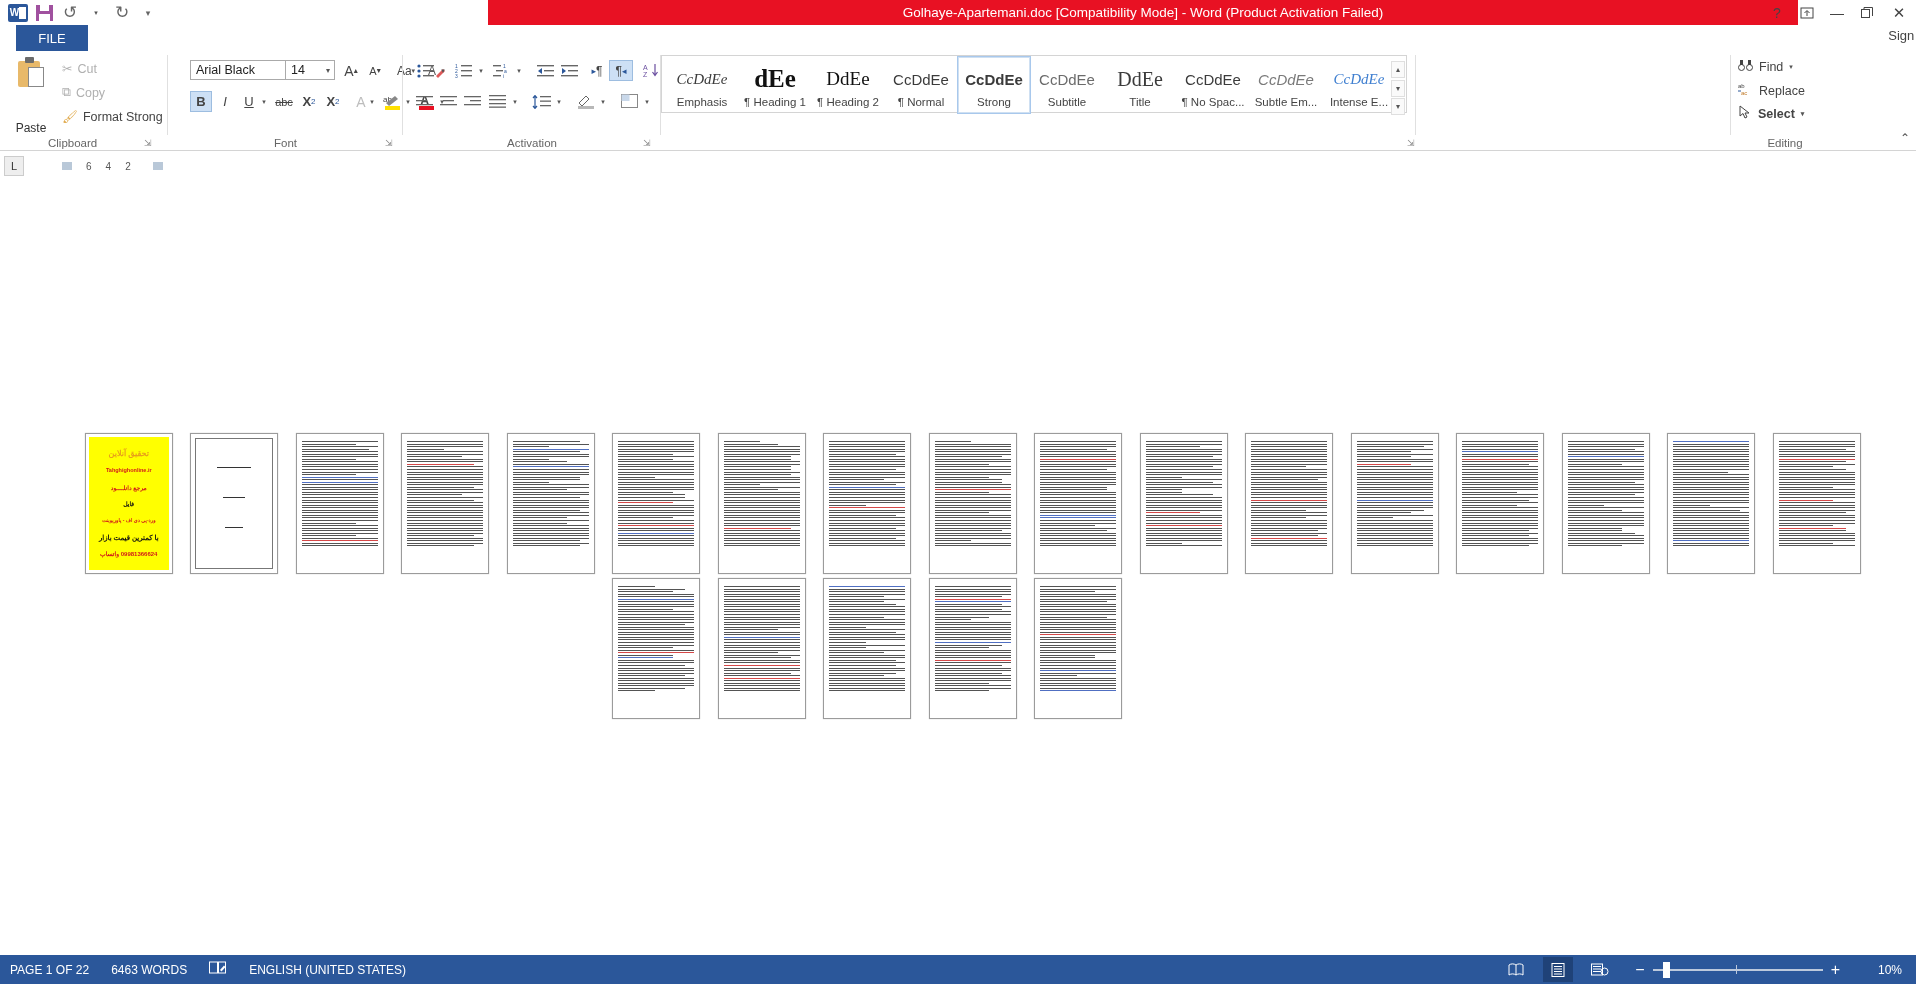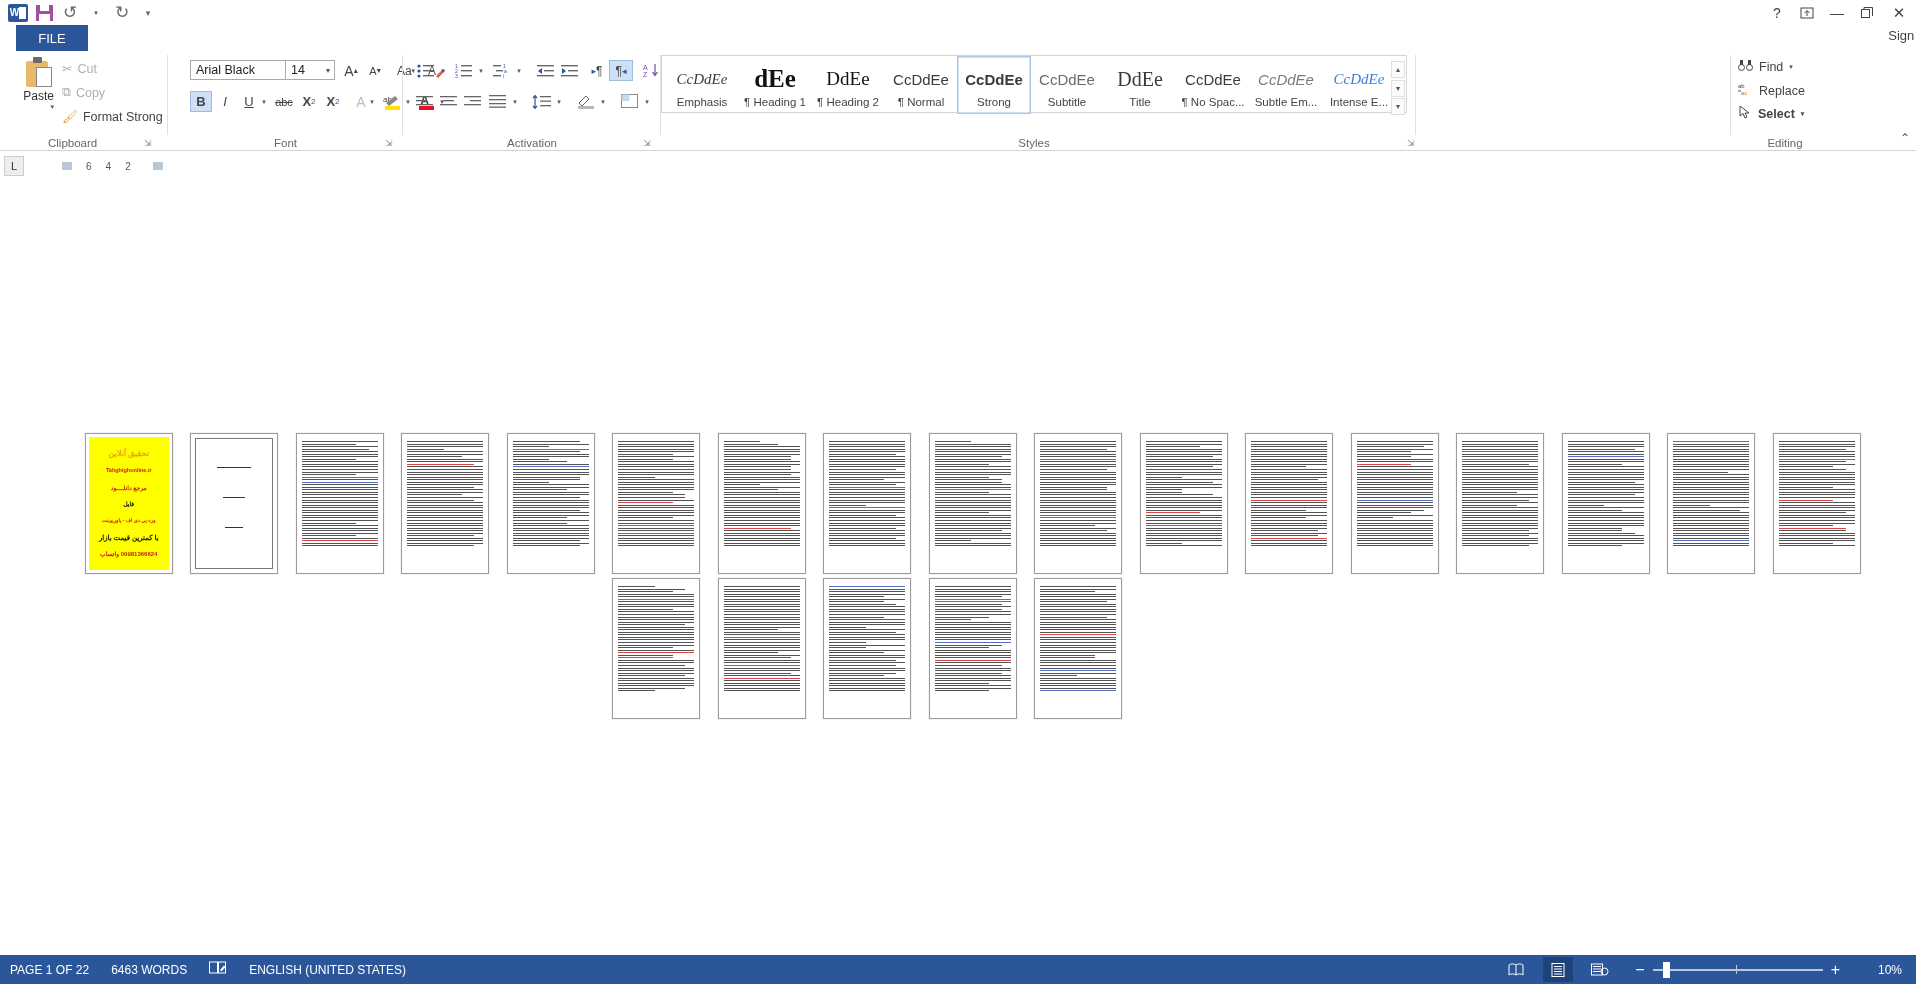--- a/index.html
+++ b/index.html
@@ -97,22 +97,22 @@
     position:absolute; top: 4px; width: 1px; height: 80px; background:#e0e0e0;
   }
   .dlg {
     position:absolute; bottom: 3px; right: 3px; width:10px; height:10px;
     font-size: 9px; color:#888;
   }
 
   
   .paste-btn {
     position:absolute; left: 8px; top: 6px; width: 46px;
-    display:flex; flex-direction:column; align-items:flex-end;
-    font-size: 12px; color:#333;
+    display:flex; flex-direction:column; align-items:center;
+    font-size: 12px; color:#333;gap:32px;
   }
   .clip-ico {
     width: 30px; height: 32px; position: relative;
   }
   .clip-body {
     position:absolute; left:2px; top:4px; width:22px; height:26px;
     background:#e8b96a; border-radius:2px;
   }
   .clip-top {
     position:absolute; left:9px; top:0px; width:9px; height:6px;
@@ -292,20 +292,21 @@
         <span class="tinyarrow">▾</span>
       </div>
     <div class="qat-btn">
         <span class="ico-txt">↻</span>
       </div>
     <div class="qat-btn">
         <span style="font-size:9px;color:#666">▾</span>
       </div>
   </div>
 
+  <div class="title-red">Golhaye-Apartemani.doc [Compatibility Mode]  -  Word (Product Activation Failed)</div>
 
   <div class="wincontrols">
     <div class="wc">?</div>
     <div class="wc">
       <svg width="14" height="14" viewBox="0 0 14 14">
           <rect x="1" y="2" width="12" height="10" fill="none" stroke="#444"></rect>
           <path d="M7 10 L7 5 M4.5 7 L7 4.5 L9.5 7" fill="none" stroke="#444"></path>
         </svg>
     </div>
     <div class="wc">—</div>
@@ -615,21 +616,20 @@
         </div>
         <div class="style-item" style="left: 587px;">
           <div class="style-prev" style="font-style: italic; color: rgb(122, 122, 122);">CcDdEe</div>
           <div class="style-name">Subtle Em...</div>
         </div>
         <div class="style-item" style="left: 660px;">
           <div class="style-prev" style="font-style: italic; color: rgb(63, 127, 208); font-family: &quot;Liberation Serif&quot;, serif;">CcDdEe</div>
           <div class="style-name">Intense E...</div>
         </div>
       </div>
-    <div class="grp-label" style="width:746px;">Styles</div>
     <div class="dlg" style="right:314px;">⇲</div>
     <div class="grp-sep" style="left:754px"></div>
   </div>
 
   <div class="grp" style="left:1730px; width:140px;">
     <div class="edit-row" style="left:8px; top:8px;">
       <span>
         <svg width="15" height="13" viewBox="0 0 15 13">
             <circle cx="3.5" cy="8.5" r="3" fill="none" stroke="#444"></circle>
             <circle cx="11.5" cy="8.5" r="3" fill="none" stroke="#444"></circle>

